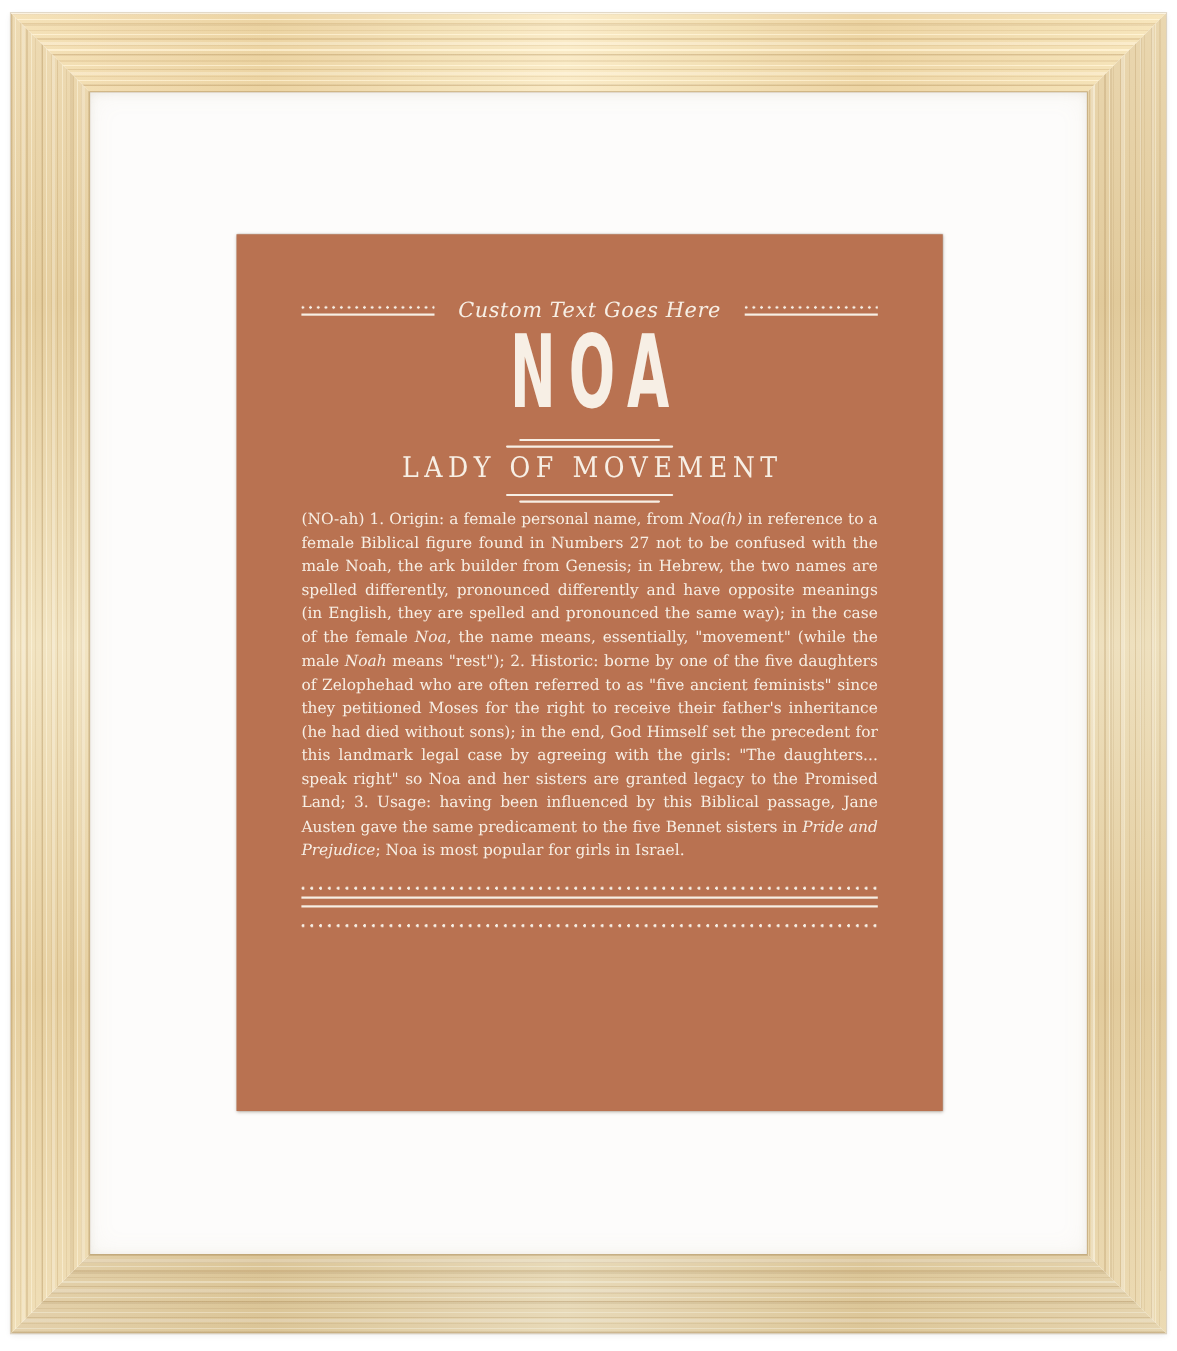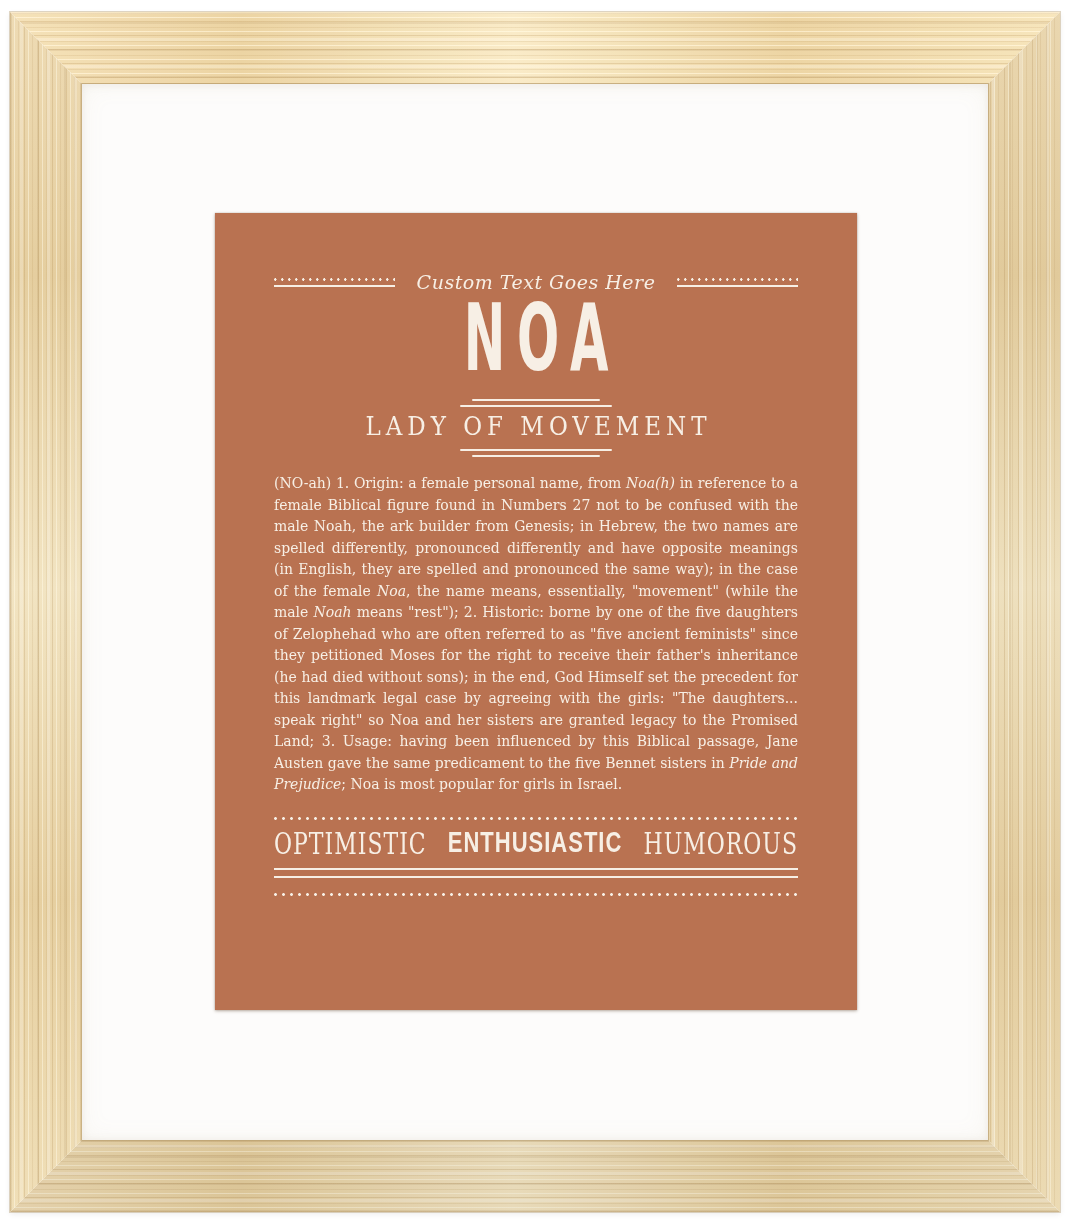--- a/index.html
+++ b/index.html
@@ -69,21 +69,21 @@
   .r{height:2px;background:var(--print-txt,#f7efe5);border-radius:1px;}
   .r-short{width:128px;}
   .r-long{width:152px;}
 
   
   .subtitle{margin-top:6px;height:26px;line-height:26px;text-align:center;
             font-family:"DejaVu Serif", serif;font-size:23px;letter-spacing:5px;padding-left:5px;
             transform:scaleY(1.12);transform-origin:center;white-space:nowrap;}
 
   
-  .definition{margin-top:16px;font-family:"DejaVu Serif", serif;font-size:14px;
+  .definition{margin-top:5px;font-family:"DejaVu Serif", serif;font-size:14px;
               line-height:21.5px;text-align:justify;}
   .definition em{font-style:italic;}
 
   
   .dotted-sep{height:3px;
     background-image:radial-gradient(circle at 1.5px 1.5px, var(--print-txt,#f7efe5) 1.2px, rgba(0,0,0,0) 1.6px);
     background-size:8px 3px;background-repeat:repeat-x;}
   .dot-top{margin-top:21px;}
   .dot-bottom{margin-top:15px;}
 
@@ -136,27 +136,20 @@
     <div class="rule rule-b">
       <span class="r r-long"></span>
       <span class="r r-short"></span>
     </div>
 
     <div class="definition" id="definition"><span>(NO-ah)  1. Origin:  a female personal name, from </span><em>Noa(h)</em><span> in reference to a female Biblical figure found in Numbers 27 not to be confused with the male Noah, the ark builder from Genesis; in Hebrew, the two names are spelled differently, pronounced differently and have opposite meanings (in English, they are spelled and pronounced the same way); in the case of the female </span><em>Noa</em><span>, the name means, essentially, "movement" (while the male </span><em>Noah</em><span> means "rest");  2. Historic:  borne by one of the five daughters of Zelophehad who are often referred to as "five ancient feminists" since they petitioned Moses for the right to receive their father's inheritance (he had died without sons); in the end, God Himself set the precedent for this landmark legal case by agreeing with the girls: "The daughters... speak right" so Noa and her sisters are granted legacy to the Promised Land;  3. Usage:  having been influenced by this Biblical passage, Jane Austen gave the same predicament to the five Bennet sisters in </span><em>Pride and Prejudice</em><span>; Noa is most popular for girls in Israel.</span></div>
 
     <div class="dotted-sep dot-top"></div>
 
     <div class="traits" id="traits">
-        <div class="trait-row">
-          <div class="trait-row-inner">
-            <span class="w-serif">OPTIMISTIC</span>
-            <span class="w-sans">ENTHUSIASTIC</span>
-            <span class="w-serif">HUMOROUS</span>
-          </div>
-        </div>
         <div class="trait-sep"></div>
         <div class="trait-sep"></div>
       </div>
 
     <div class="dotted-sep dot-bottom"></div>
 
   </div>
 </div>
 
 </body></html>

